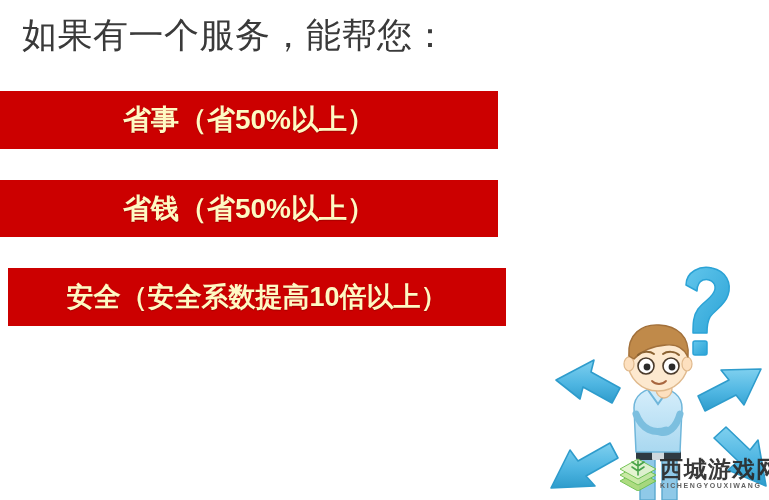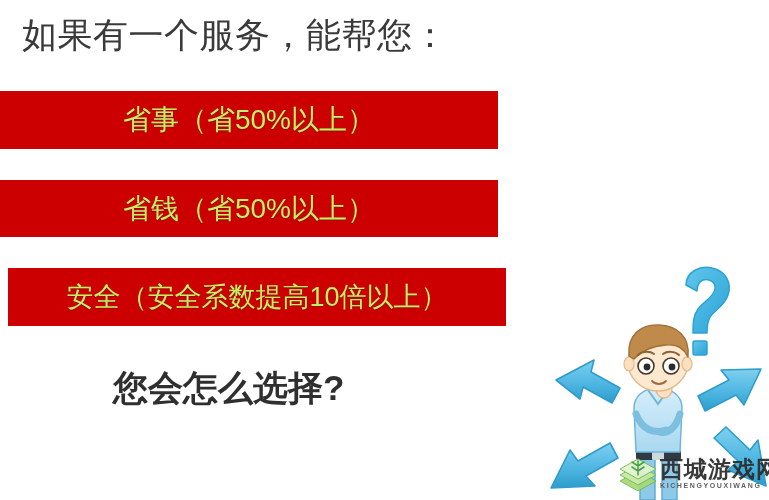--- a/index.html
+++ b/index.html
@@ -40,22 +40,22 @@
     box-sizing: border-box;
     display: flex;
     align-items: center;
     justify-content: center;
   }
   .bar-1 { top: 91px;  height: 58px; }
   .bar-2 { top: 180px; height: 57px; justify-content: center; }
   .bar-3 { top: 268px; height: 58px; margin-left: 8px; }
 
   .bar-label {
-    color: #bef264;
-    font-weight: 400;
+    color: #fef9c3;
+    font-weight: 700;
     font-size: 28px;
     line-height: 1;
     letter-spacing: 0px;
     white-space: nowrap;
     text-shadow: 0 1px 1px rgba(90,0,0,0.35);
   }
   .bar-3 .bar-label { font-size: 27px; }
 
   
   .closing {
@@ -126,21 +126,20 @@
   </div>
 
   <div class="bar bar-2">
     <span class="bar-label">省钱（省50%以上）</span>
   </div>
 
   <div class="bar bar-3">
     <span class="bar-label">安全（安全系数提高10倍以上）</span>
   </div>
 
-  <div class="closing">您会怎么选择?</div>
 
   <div class="illustration">
     <svg width="221" height="238" viewBox="0 0 221 238" xmlns="http://www.w3.org/2000/svg">
       <defs>
         <linearGradient id="arrowGrad" x1="0" y1="0" x2="0" y2="1">
           <stop offset="0%" stop-color="#7fd0ef"></stop>
           <stop offset="55%" stop-color="#4fb6e2"></stop>
           <stop offset="100%" stop-color="#2e9ccc"></stop>
         </linearGradient>
         <linearGradient id="qGrad" x1="0" y1="0" x2="1" y2="1">

